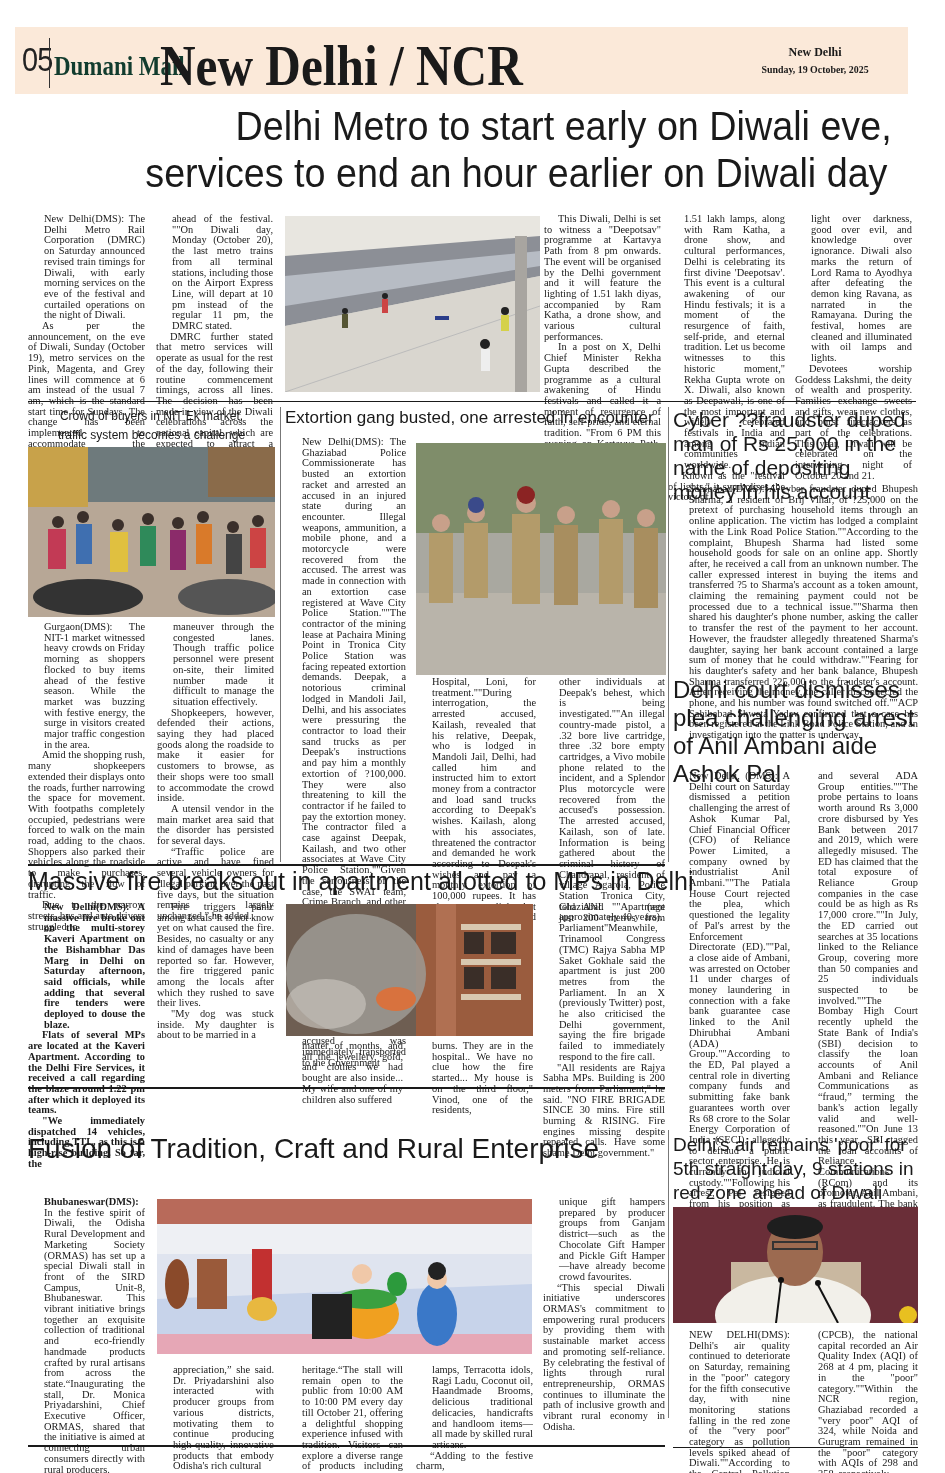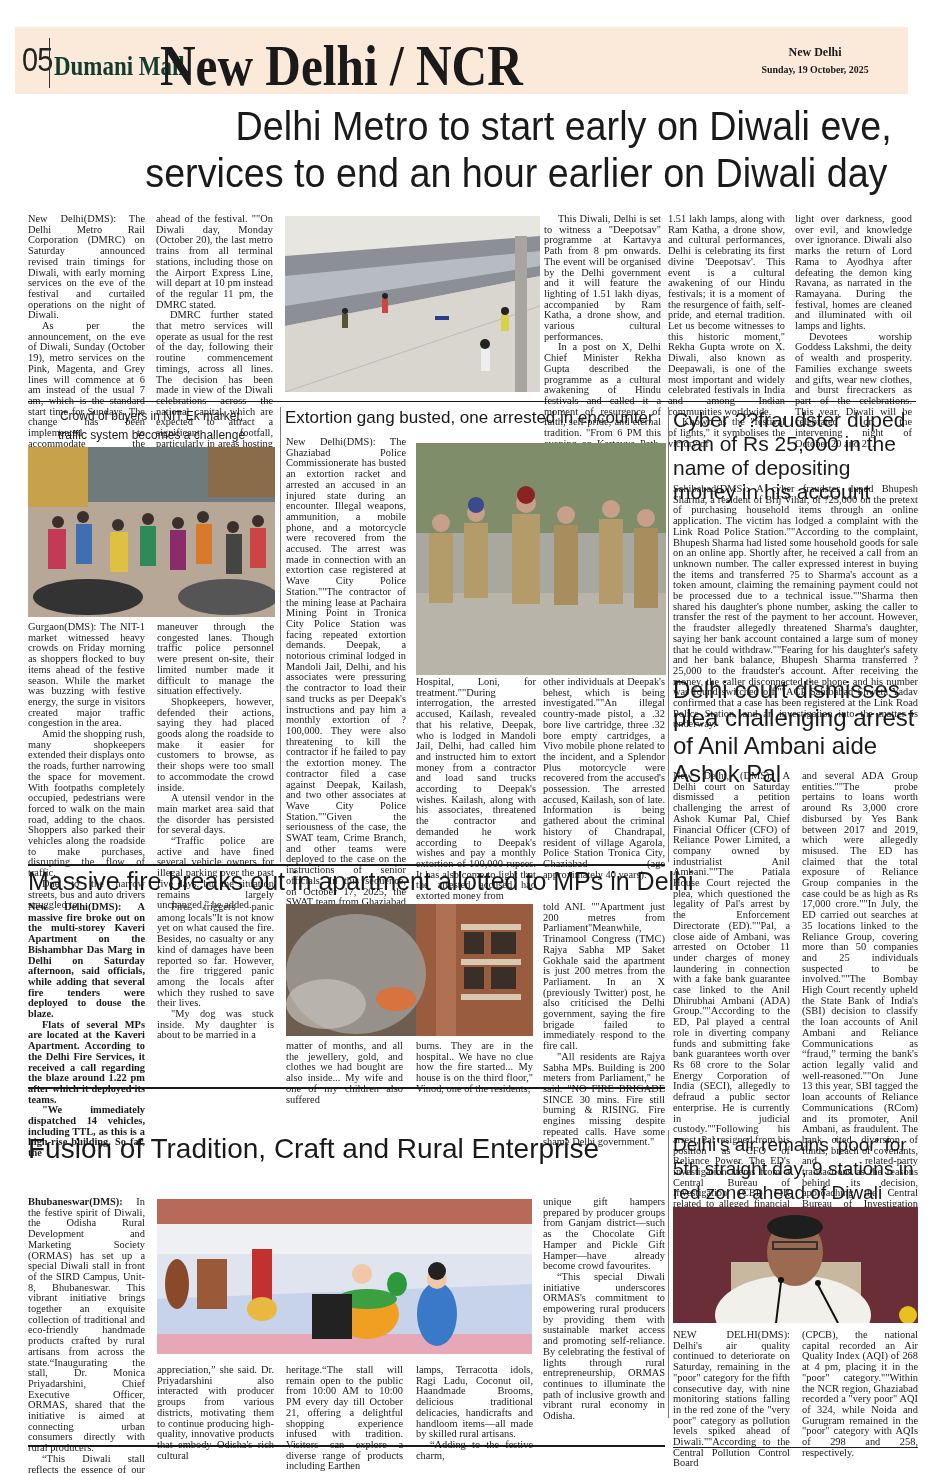--- a/index.html
+++ b/index.html
@@ -9,21 +9,21 @@
   .pg-num { left: 22px; top: 40px; font-size: 34px; font-family: "Liberation Sans Narrow", "Liberation Sans", sans-serif; font-weight: 300; color: #222; letter-spacing: -1px; transform: scaleX(0.85); transform-origin: left; }
   .pg-sep { left: 49px; top: 38px; width: 1px; height: 50px; background: #333; }
   .paper-name { left: 54px; top: 50px; font-size: 28px; font-weight: bold; color: #123c2e; font-family: "Liberation Serif", serif; transform: scaleX(0.82); transform-origin: left; white-space: nowrap; }
   .section-title { left: 160px; top: 34px; font-size: 56px; font-weight: bold; color: #1a1a1a; font-family: "Liberation Serif", serif; white-space: nowrap; transform: scaleX(0.88); transform-origin: left; }
   .dateline-city { left: 765px; top: 45px; width: 100px; text-align: center; font-size: 12px; font-weight: bold; }
   .dateline-date { left: 735px; top: 63px; width: 160px; text-align: center; font-size: 11px; font-weight: bold; transform: scaleX(0.9); }
   .h1 { left: 30px; top: 103px; width: 890px; text-align: right; font-size: 41px; line-height: 47px; font-family: "Liberation Sans Narrow", "Liberation Sans", sans-serif; color: #1a1a1a; }
   .h1 span { display: inline-block; transform: scaleX(0.92); }
   .col { font-size: 10.4px; line-height: 10.7px; text-align: justify; color: #1a1a1a; }
   .col p { text-indent: 14px; }
-  .col p.first { text-indent: 0; }
+  .col p.first { text-indent: 0; margin-left: 16px; }
   .rule { background: #1a1a1a; }
   .vrule { background: #777; width: 1px; }
   .head2 { font-family: "Liberation Sans Narrow", "Liberation Sans", sans-serif; color: #1a1a1a; }
   .photo { overflow: hidden; }
   .bold { font-weight: bold; }
 </style>
 </head>
 <body>
 
 <div class="abs masthead"></div>

